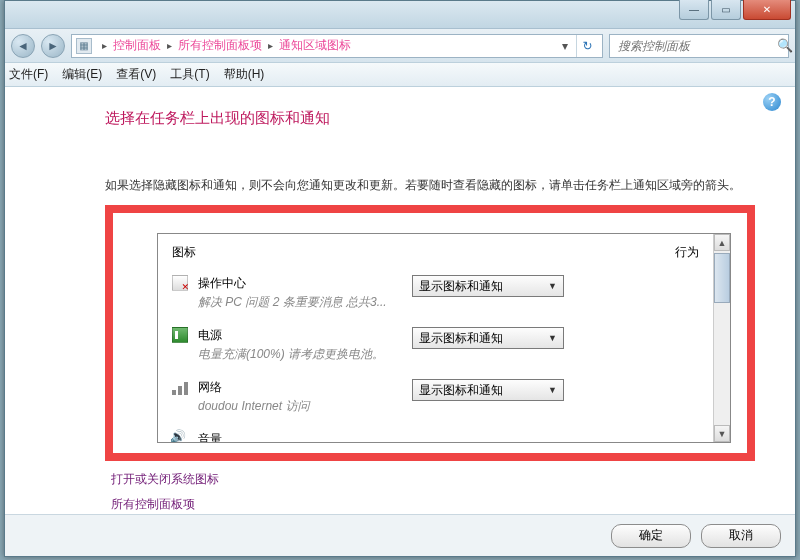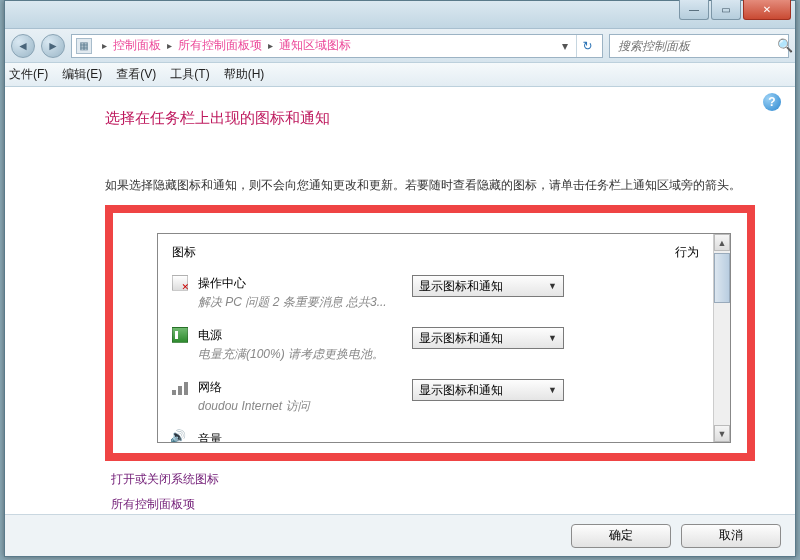--- a/index.html
+++ b/index.html
@@ -187,24 +187,24 @@
   
   .footer {
     position:absolute; left:0; right:0; bottom:0;
     height:42px;
     background:#eef3f6;
     border-top:1px solid #c9d7e0;
     display:flex; justify-content:flex-end; align-items:center;
     padding-right:14px; gap:10px;
   }
   .btn {
-    width:100px; height:24px;
+    width:80px; height:24px;
     background:linear-gradient(#fdfdfd,#e2e2e2);
     border:1px solid #8c8c8c;
-    border-radius:4px;
+    border-radius:10px;
     cursor:pointer;
     display:flex;align-items:center;justify-content:center;
   }
 </style>
 </head>
 <body>
 
 <div class="window">
 
   <div class="titlebar">

